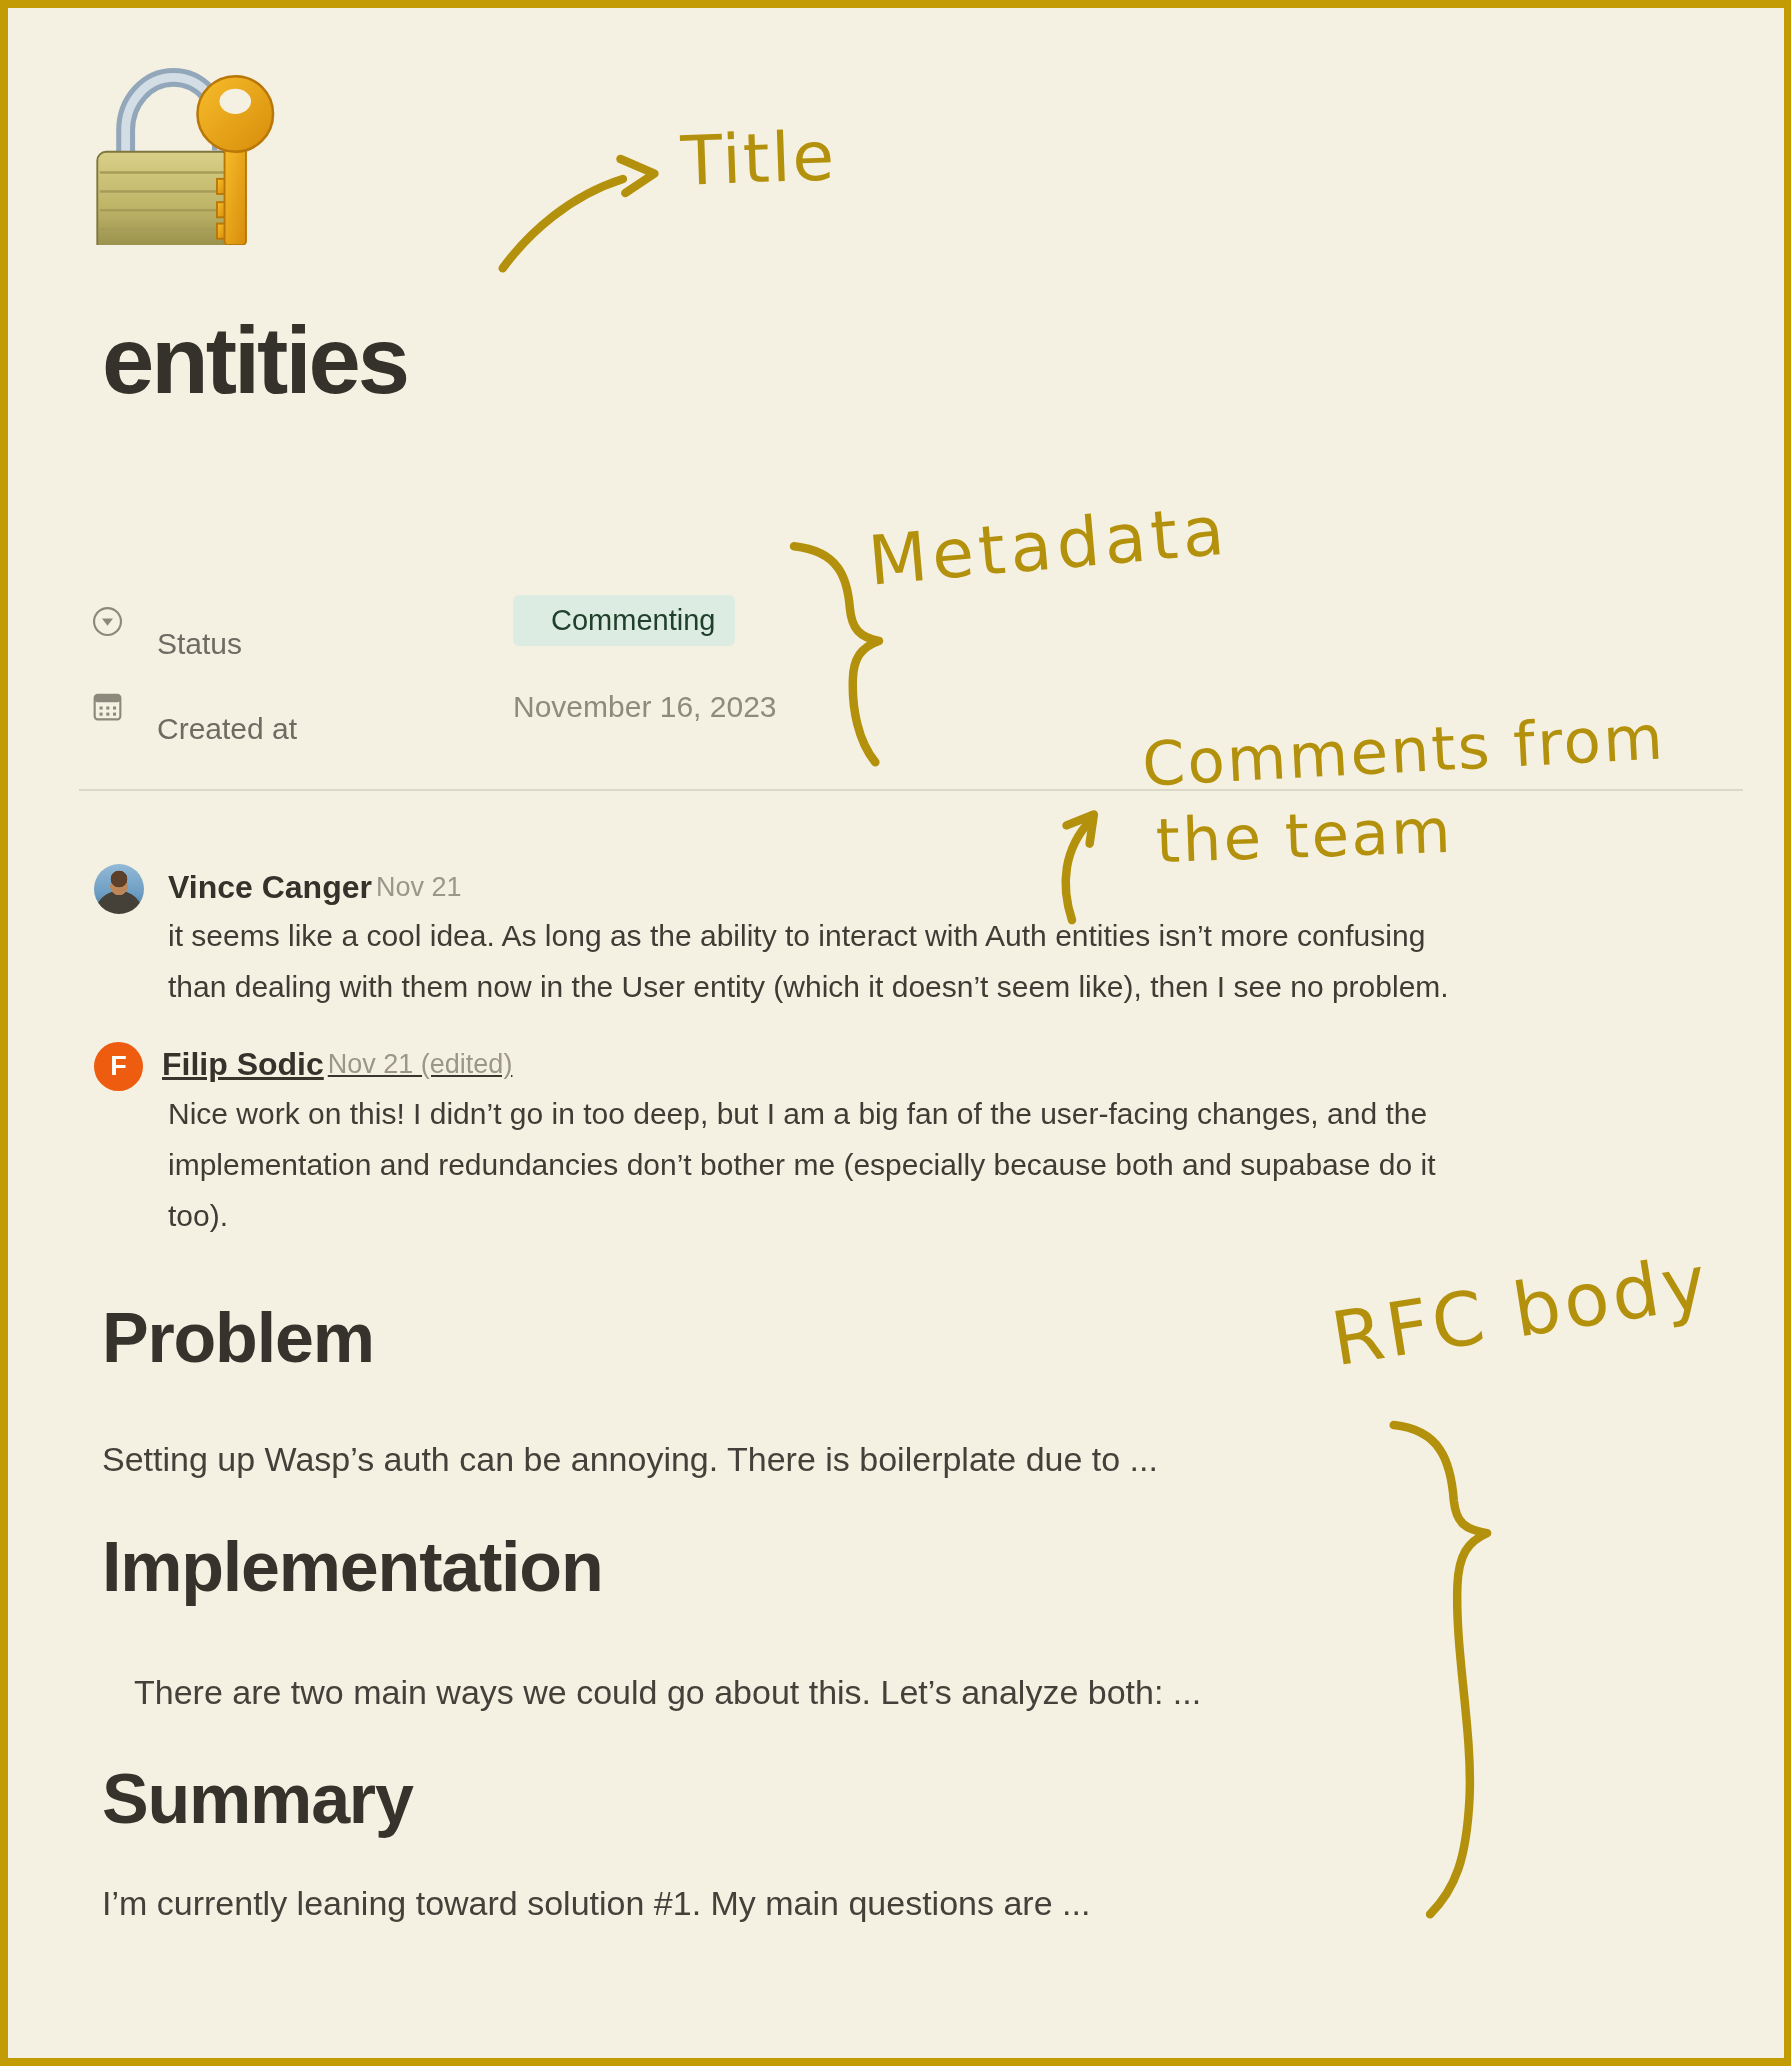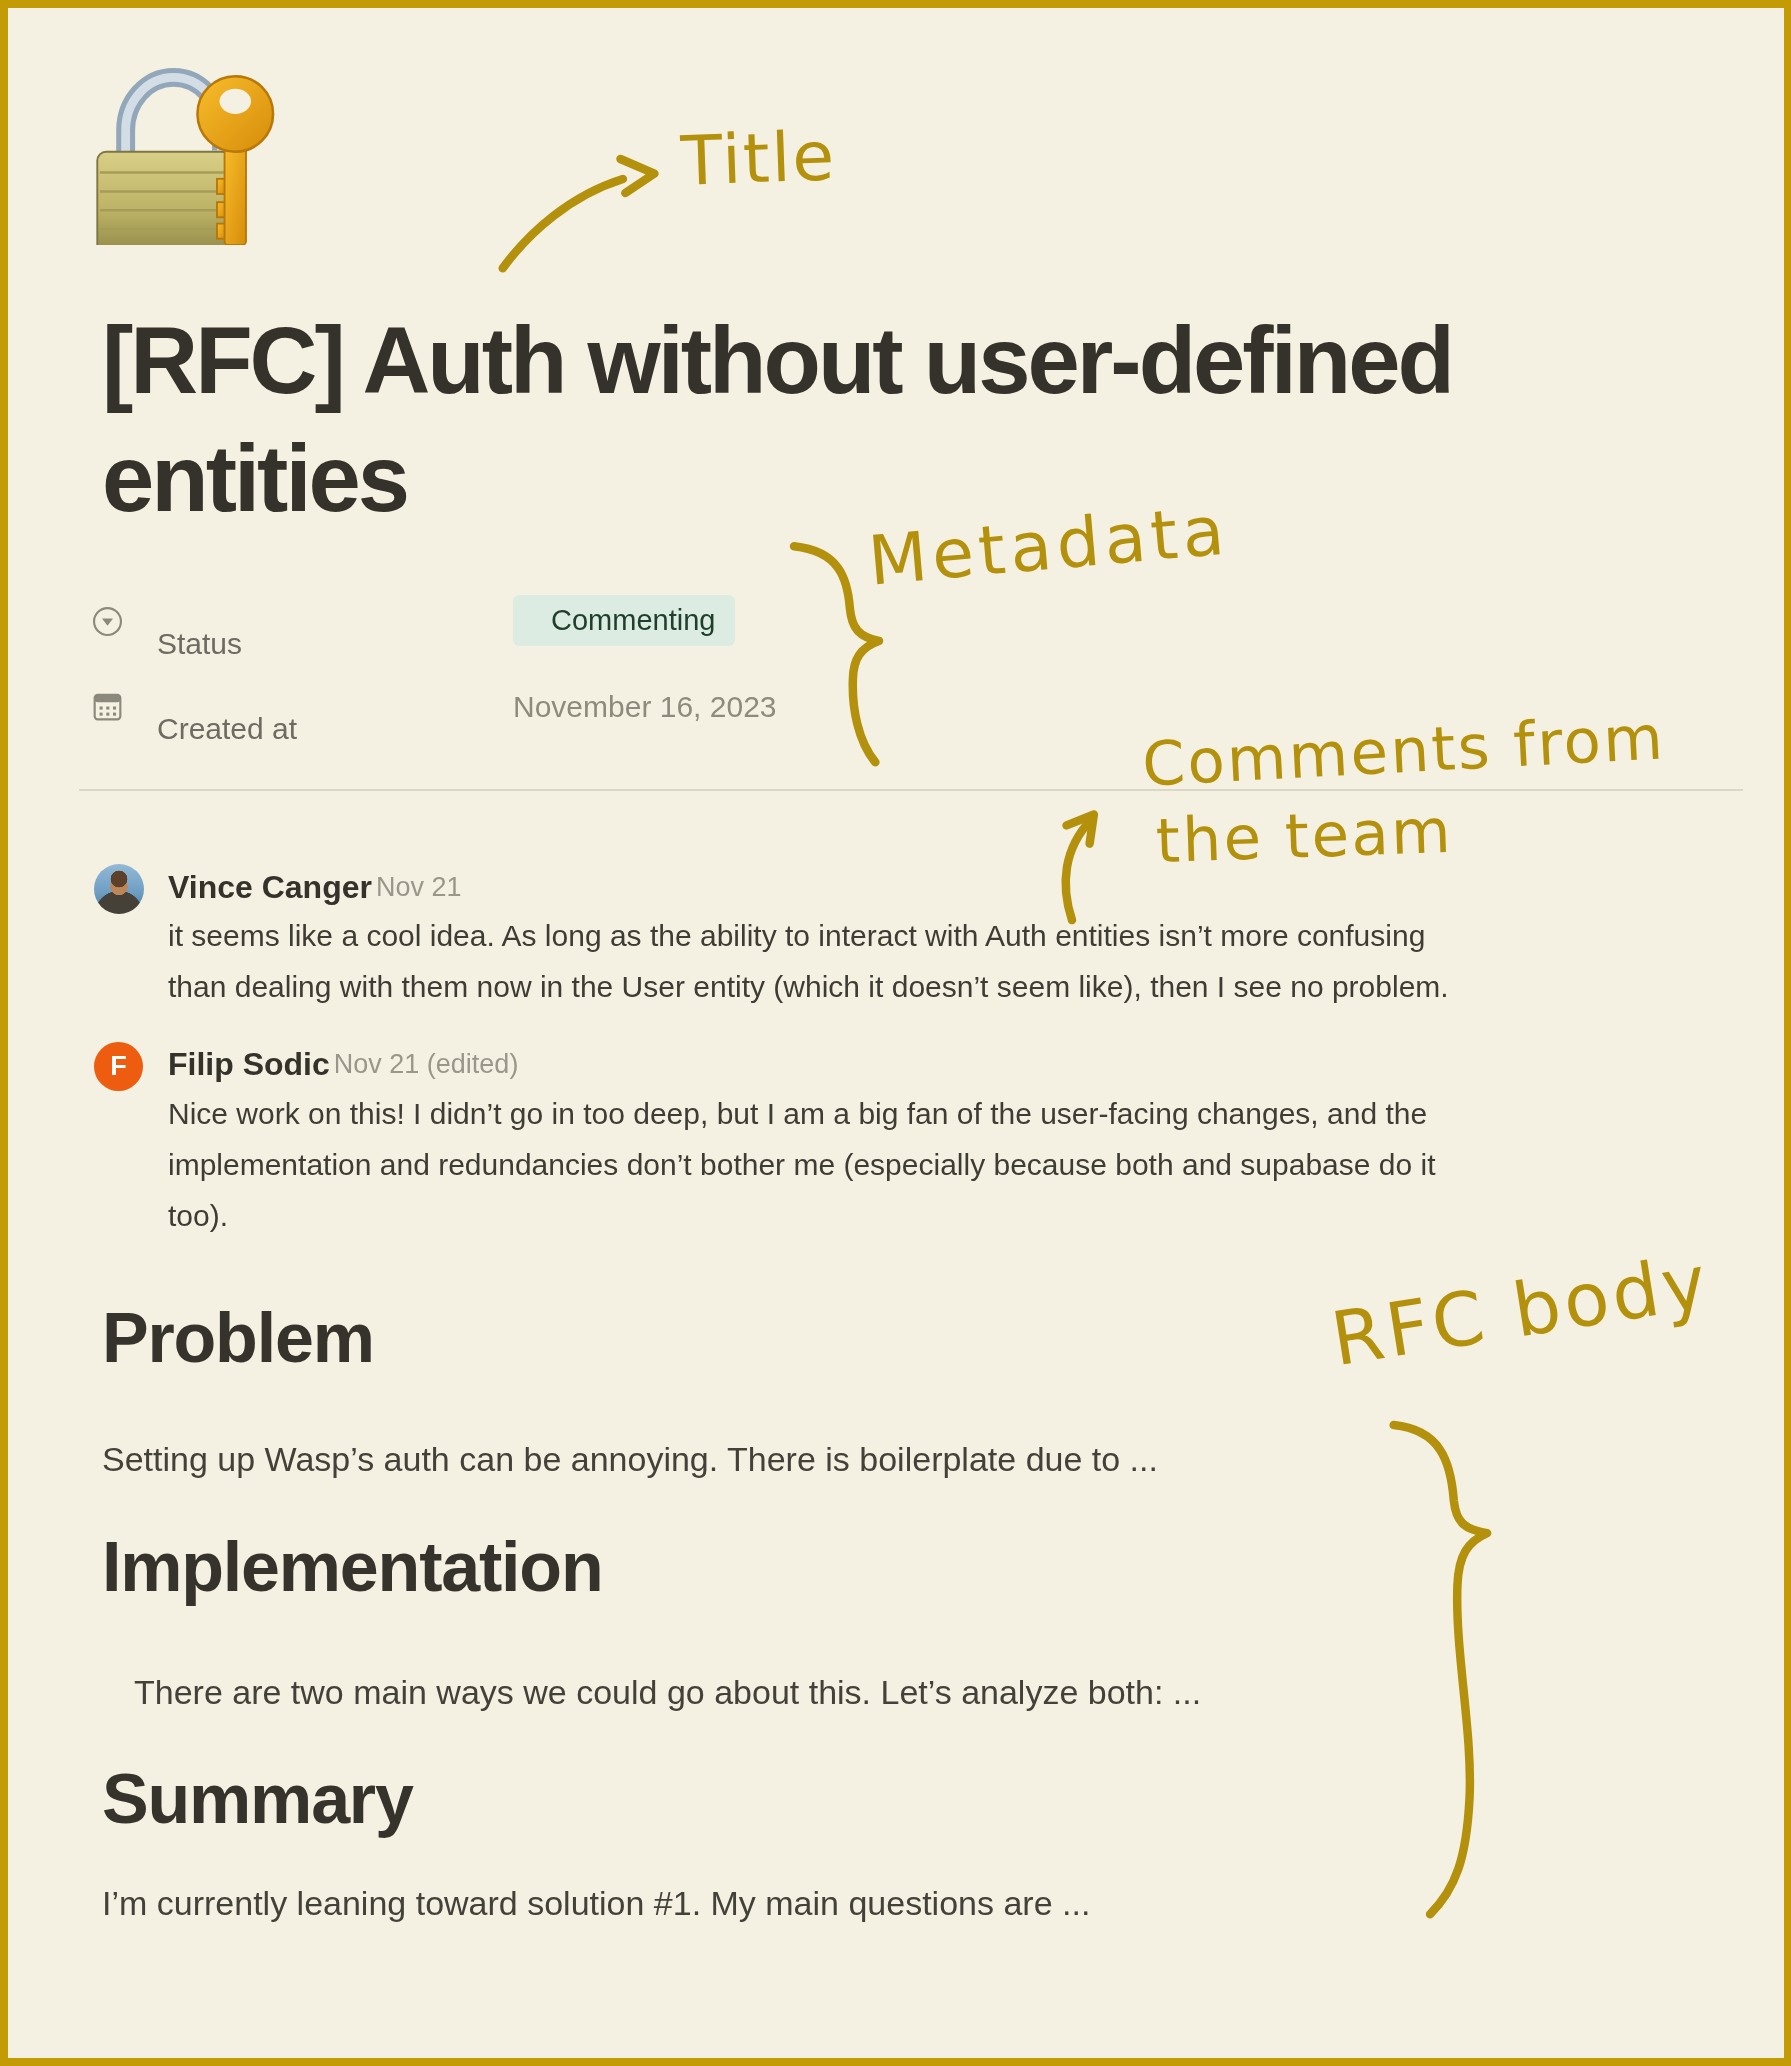--- a/index.html
+++ b/index.html
@@ -49,21 +49,21 @@
       radial-gradient(circle at 50% 45%, #bd8659 0 23%, rgba(0,0,0,0) 24%),
       radial-gradient(circle at 50% 102%, #454038 0 42%, rgba(0,0,0,0) 43%),
       linear-gradient(180deg,#93b9d6 0%,#6f9fc4 55%,#4c7d9e 100%);}
   .avatar-initial{left:94px;top:1042px;width:49px;height:49px;background:#ed5c0f;
     display:flex;align-items:center;justify-content:center;
     color:#fff;font-size:27px;font-weight:bold;}
   .comment-head{display:flex;align-items:center;gap:4px;white-space:nowrap;}
   .c-name{font-size:32px;font-weight:bold;color:#34322b;}
   .c-date{font-size:27px;color:#9a968a;}
   .head1{left:168px;top:869px;}
-  .head2{left:168px;top:1046px;}
+  .head2{left:162px;top:1046px;text-decoration:underline;}
   .c-body{font-size:30px;line-height:51px;color:#3e3c34;white-space:nowrap;}
   .body1{left:168px;top:910px;}
   .body2{left:168px;top:1088px;}
 
   
   .sec-head{font-size:70px;font-weight:bold;letter-spacing:-1.2px;color:#35332c;}
   .sec-body{font-size:34px;color:#43413a;white-space:nowrap;}
   .h-problem{left:102px;top:1298px;}
   .b-problem{left:102px;top:1440px;}
   .h-impl{left:102px;top:1527px;}
@@ -118,21 +118,20 @@
   </g>
 </svg>
 
 <div class="abs hand ann-title">Title</div>
 <div class="abs hand ann-metadata">Metadata</div>
 <div class="abs hand ann-comments1">Comments from</div>
 <div class="abs hand ann-comments2">the team</div>
 <div class="abs hand ann-rfcbody">RFC body</div>
 
 <div class="abs page-title">
-  <div>[RFC] Auth without user-defined</div>
   <div>entities</div>
 </div>
 
 <div class="abs meta-row row-status">
   <svg class="icon" viewBox="0 0 54 54">
     <circle cx="27" cy="27" r="22" fill="none" stroke="#8b887c" stroke-width="3.5"></circle>
     <path d="M 18 22 L 36 22 L 27 34 Z" fill="#8b887c"></path>
   </svg>
   <div class="meta-label">Status</div>
   <div class="badge" style="background:#dcece2;color:#20402c;padding-left:38px;">Commenting</div>

